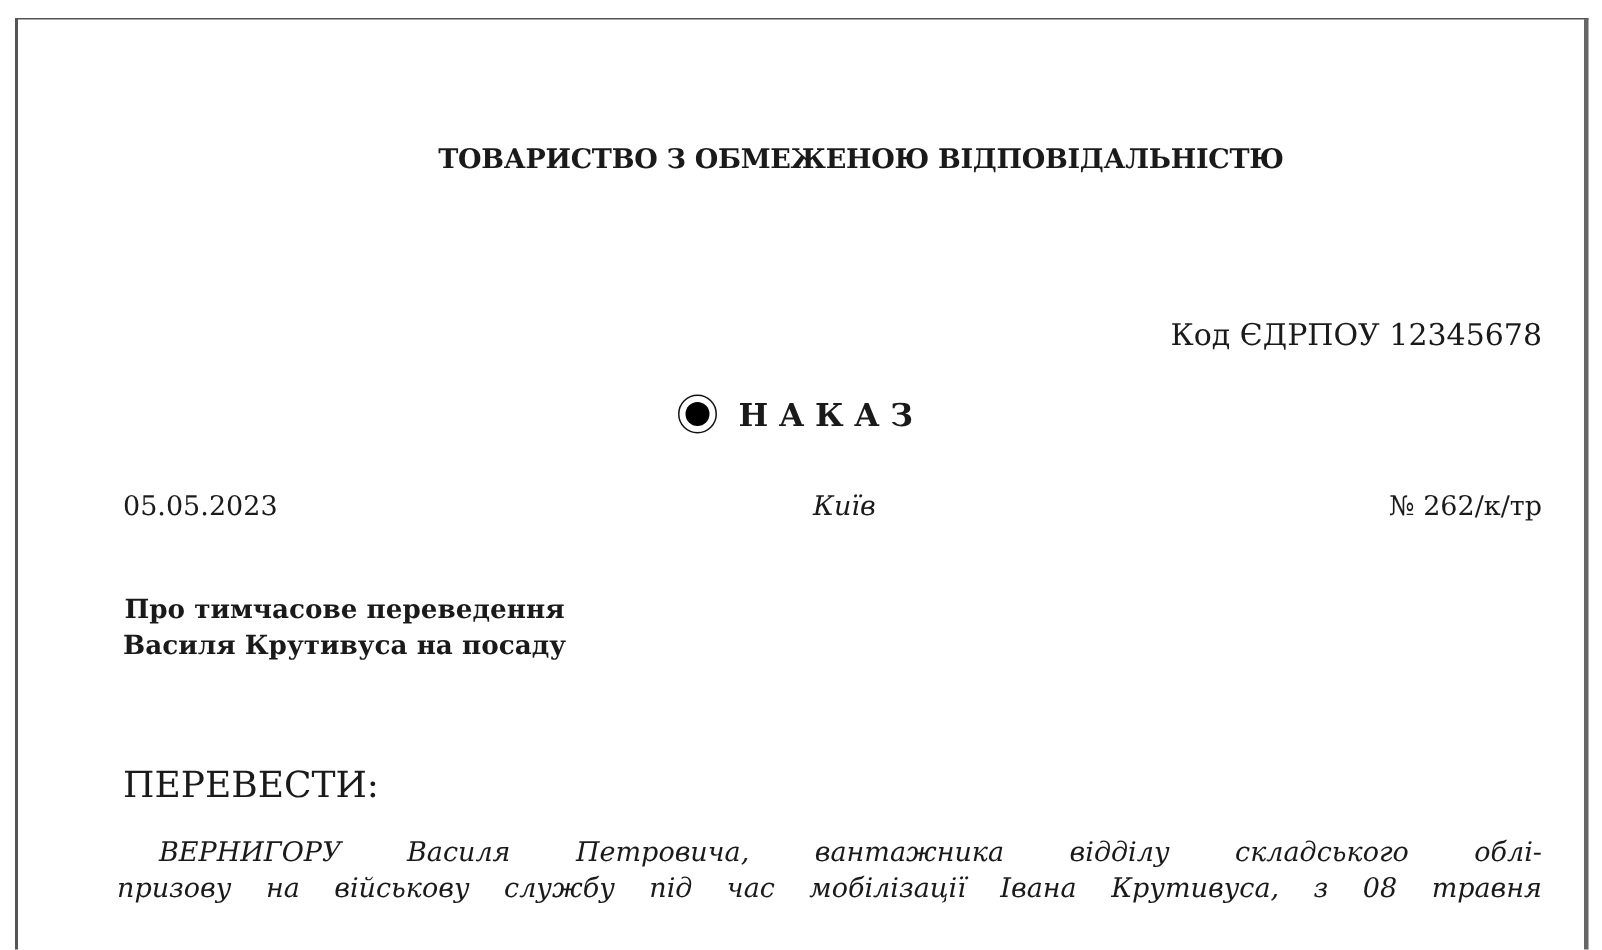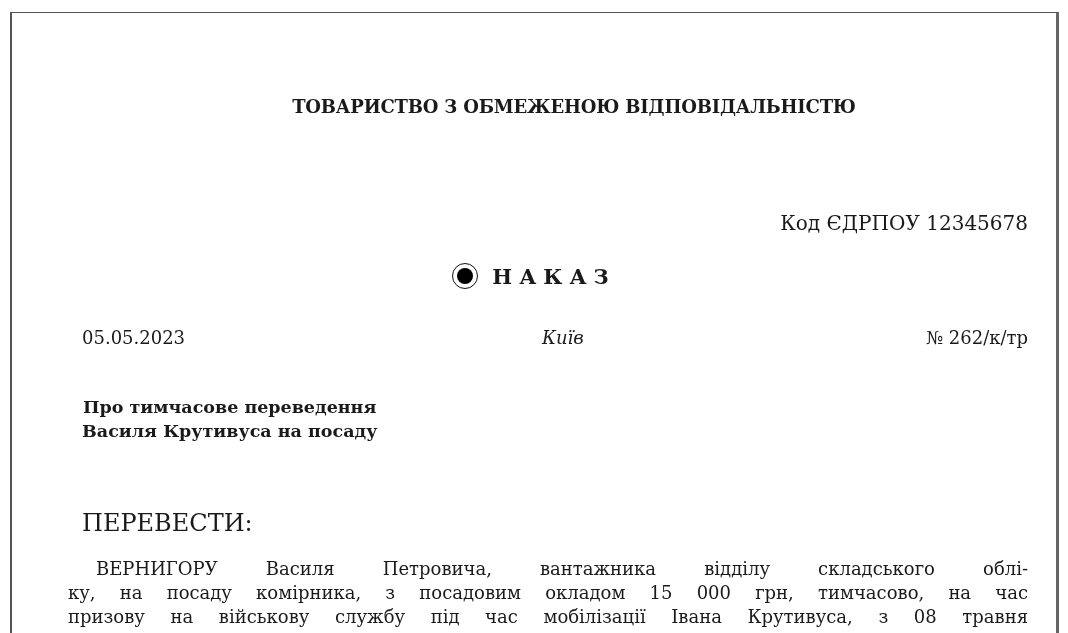--- a/index.html
+++ b/index.html
@@ -8,21 +8,21 @@
   .org { position:absolute; left:0; width:100%; top:82px; text-align:center; font-weight:bold; font-size:18px; line-height:24px; letter-spacing:-0.2px;margin-left:40px; }
   .code { position:absolute; right:28px; top:198px; font-size:20px; }
   .title-row { position:absolute; left:0; width:100%; top:250px; display:flex; justify-content:center; align-items:center; }
   .radio { width:26px; height:26px; border:1.5px solid #111; border-radius:50%; display:flex; align-items:center; justify-content:center; margin-right:14px; box-sizing:border-box; }
   .radio .dot { width:16px; height:16px; background:#000; border-radius:50%; }
   .title { font-weight:bold; font-size:21px; letter-spacing:7px; }
   .meta { position:absolute; left:70px; right:28px; top:314px; display:flex; justify-content:space-between; font-size:18px; }
   .meta .city { position:absolute; left:460px;font-style:italic; }
   .subject { position:absolute; left:70px; top:382px; font-weight:bold; font-size:17.5px; line-height:24px;text-align:center; }
   .order-verb { position:absolute; left:70px; top:496px; font-size:24px; }
-  .body-text { position:absolute; left:56px; right:28px; top:544px; font-size:18px; line-height:24px; text-align:justify; }
+  .body-text { position:absolute; left:66px; right:28px; top:544px; font-size:18px; line-height:24px; text-align:justify;font-style:italic; }
   .body-text .line { display:block; text-align:justify; text-align-last:justify; white-space:nowrap; }
   .body-text .first { text-indent:28px; }
 </style>
 </head>
 <body>
 
 <div class="page">
 
   <div class="org">
     <div>ТОВАРИСТВО З ОБМЕЖЕНОЮ ВІДПОВІДАЛЬНІСТЮ</div>
@@ -45,17 +45,16 @@
 
   <div class="subject">
     <div>Про тимчасове переведення</div>
     <div>Василя Крутивуса на посаду</div>
   </div>
 
   <div class="order-verb">ПЕРЕВЕСТИ:</div>
 
   <div class="body-text">
     <span class="line first">ВЕРНИГОРУ Василя Петровича, вантажника відділу складського облі-</span>
-    <span class="line">ку, на посаду комірника, з посадовим окладом 15 000 грн, тимчасово, на час</span>
     <span class="line">призову на військову службу під час мобілізації Івана Крутивуса, з 08 травня</span>
   </div>
 
 </div>
 
 </body></html>

